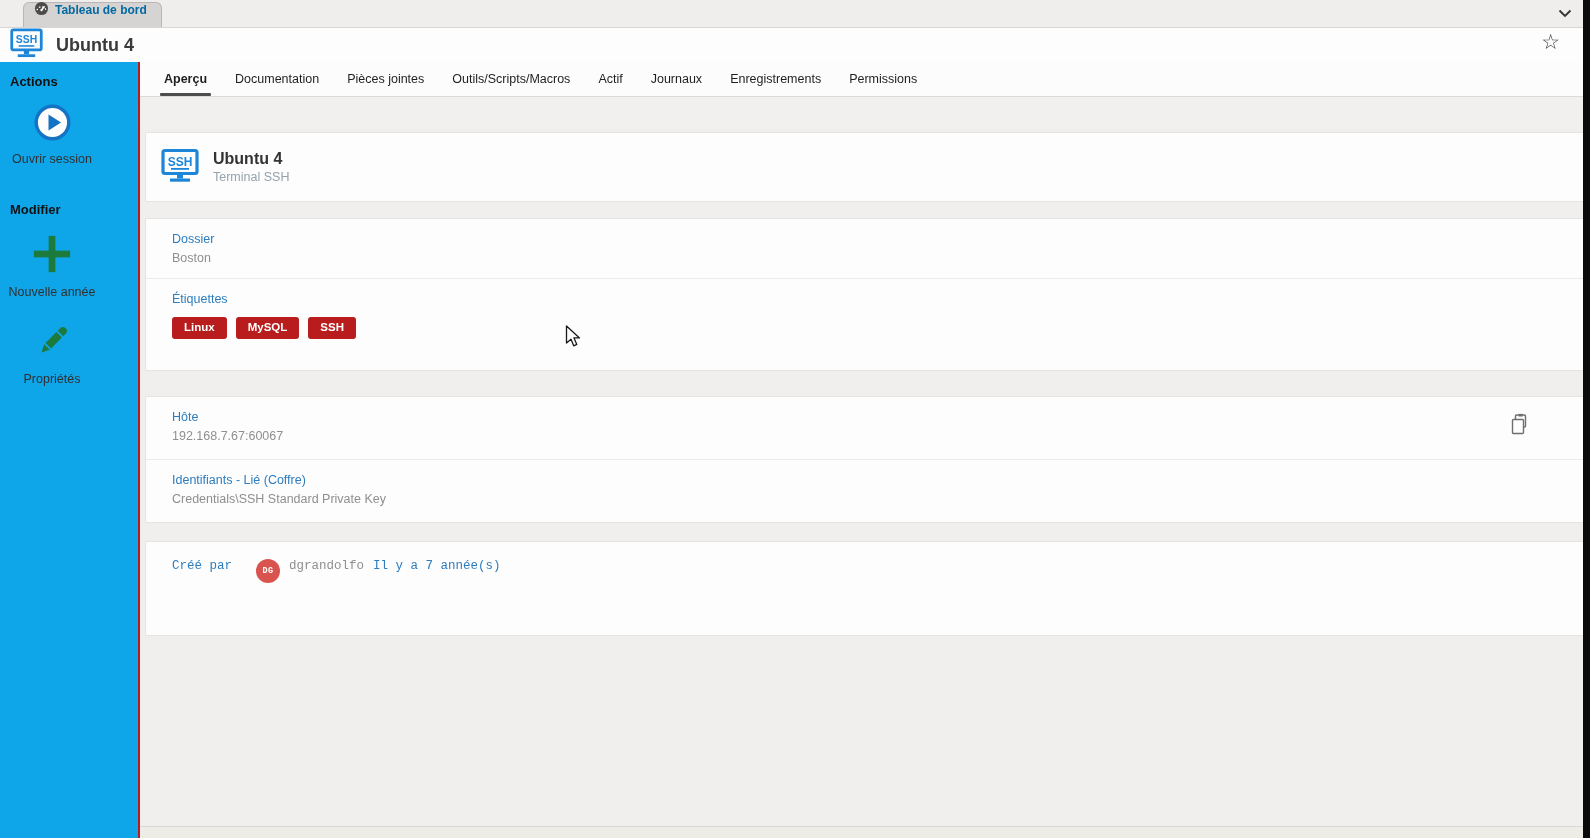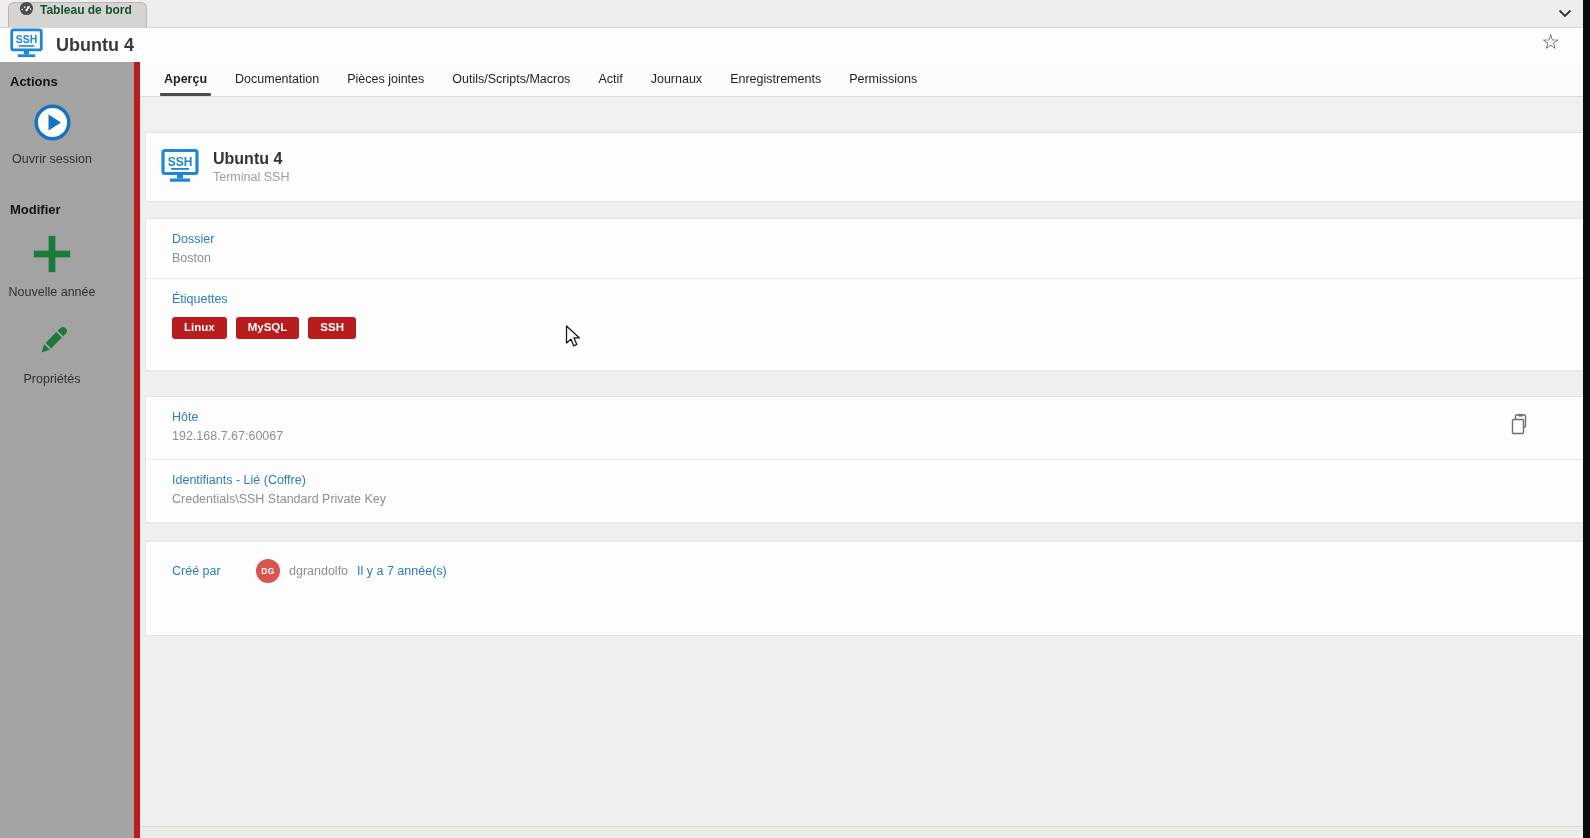--- a/index.html
+++ b/index.html
@@ -10,44 +10,44 @@
     position:relative;
     color:#2f2f2f;
   }
 
   
   .tabstrip {
     height:28px; background:#f0eeec; border-bottom:1px solid #d8d6d4;
     display:flex; align-items:flex-end; position:relative;
   }
   .dash-tab {
-    margin-left:8px; height:25px; padding:0 14px 11px 10px;
+    margin-left:23px; height:25px; padding:0 14px 11px 10px;
     background:#d6d4d2; border:1px solid #b9b7b5; border-bottom:none;
     border-radius:6px 6px 0 0; display:flex; align-items:center; gap:6px;
-    font-size:12px; font-weight:bold; color:#14532d; cursor:pointer;
+    font-size:12px; font-weight:bold; color:#0369a1; cursor:pointer;
   }
   .strip-chevron {
     position:absolute; right:18px; top:4px; cursor:pointer; color:#333;
   }
 
   
   .titlebar {
     height:34px; background:#fdfdfd; display:flex; align-items:center; position:relative;
   }
   .titlebar .entry-icon { margin-left:10px; }
   .titlebar .title { font-size:18px; font-weight:bold; color:#3a3a3a; margin-left:13px; }
   .fav-star {
     position:absolute; right:30px; top:3px; font-size:21px; color:#3c3c3c; cursor:pointer; line-height:1;
   }
 
   
   .body { display:flex; height:776px; }
 
   .sidebar {
-    width:140px; background:#a3a3a3; border-right:6px solid #b91c1c;
+    width:140px; background:#0ea5e9; border-right:2px solid #b91c1c;
     padding-top:12px; flex-shrink:0;
   }
   .side-heading { font-size:13px; font-weight:bold; color:#111; margin:0 0 14px 10px; }
   .side-heading.second { margin-top:34px; }
   .side-item { width:104px; text-align:center; cursor:pointer; margin-bottom:8px; }
   .side-item .ic { display:block; margin:0 auto 6px; }
   .side-item .lbl { font-size:12.5px; color:#303030; line-height:1.25; display:block; padding:0 4px; }
 
   .main { flex:1; display:flex; flex-direction:column; min-width:0;gap:32px; }
 
@@ -88,21 +88,21 @@
     background:#b91c1c; color:#fff; font-size:11.5px; font-weight:bold;
     padding:5px 12px; border-radius:3px; cursor:pointer; line-height:1;
   }
   .gap25 { height:25px; } .gap18 { height:18px; }
 
   .row-host { height:63px; border-bottom:1px solid #ecebea; }
   .row-cred { height:62px; }
   .copy-btn { position:absolute; right:55px; top:16px; cursor:pointer; }
 
   .row-audit { height:95px; padding:17px 0 0 26px; }
-  .audit-line { display:flex; align-items:center; height:24px; margin-bottom:10px; }
+  .audit-line { display:flex; height:24px; margin-bottom:10px;font-family:Liberation Mono, monospace; }
   .audit-label { width:84px; font-size:12.5px; color:#2d7dbe; flex-shrink:0; }
   .avatar {
     width:24px; height:24px; border-radius:50%; color:#fff; font-size:8.5px; font-weight:bold;
     display:flex; align-items:center; justify-content:center; flex-shrink:0; letter-spacing:.3px;
   }
   .avatar.red { background:#d9534f; }
   .avatar.blue { background:#55a5d9; }
   .audit-user { font-size:12.5px; color:#8f8f8f; margin-left:9px; }
   .audit-when { font-size:12.5px; color:#2d7dbe; margin-left:9px; }
 

